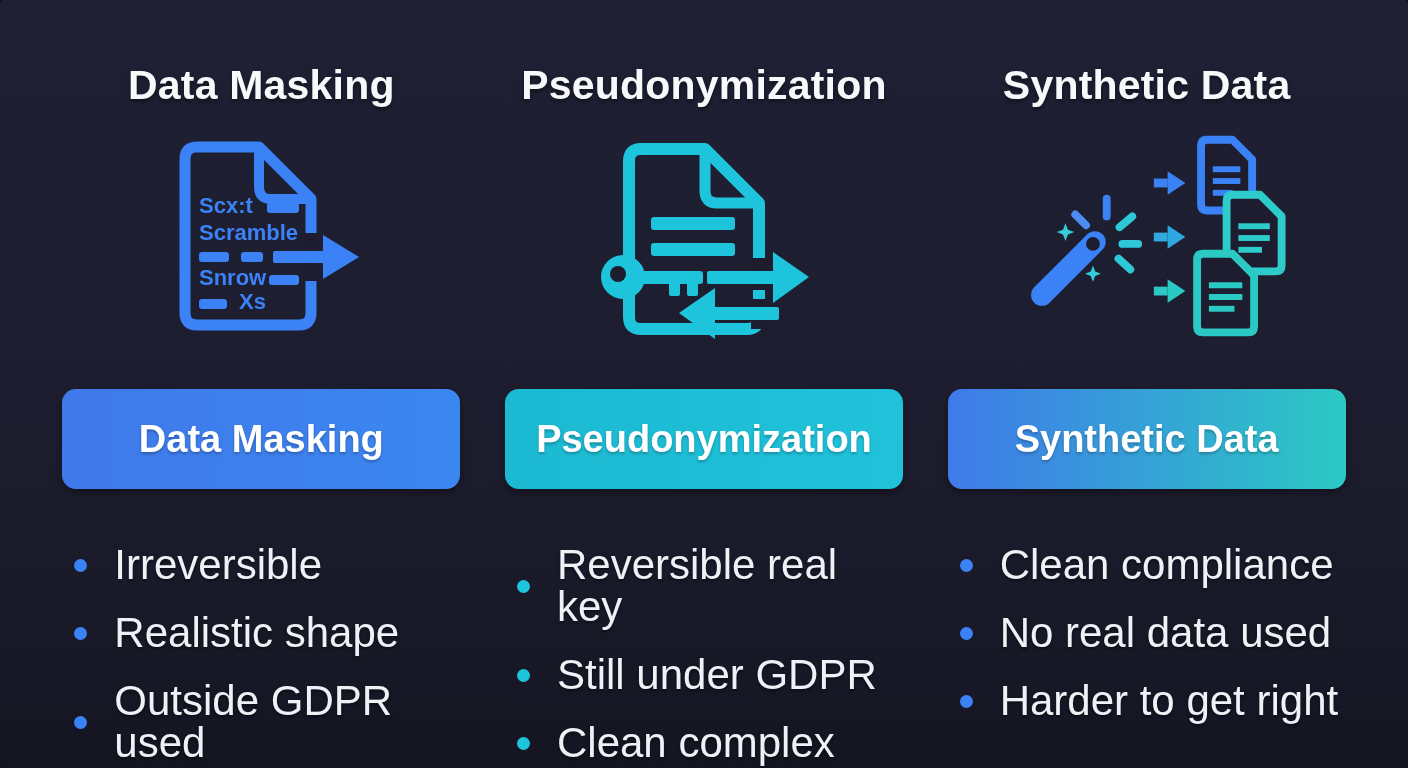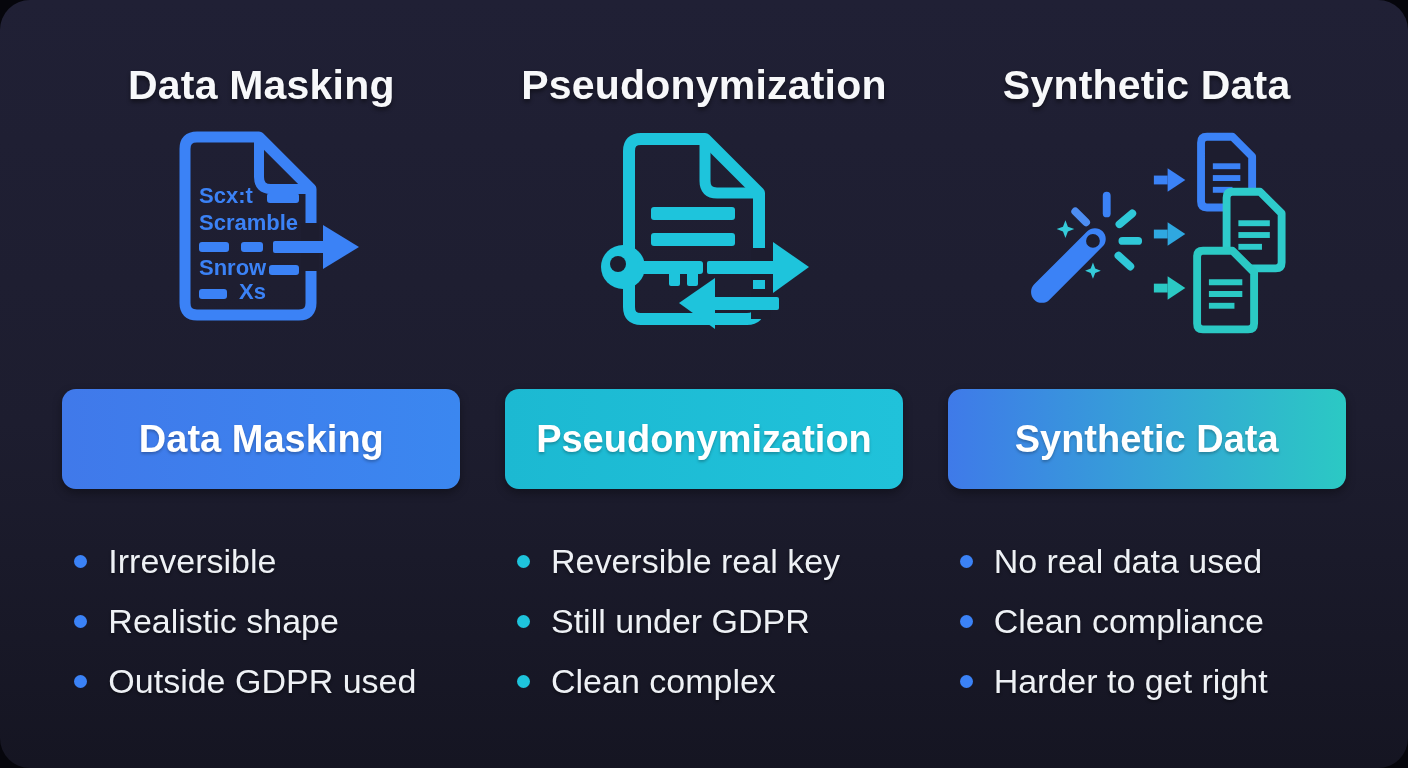--- a/index.html
+++ b/index.html
@@ -2,62 +2,62 @@
 <html><head>
 <meta charset="utf-8">
 <style>
   html, body { margin: 0; padding: 0; background: #06060c; }
   body {
     width: 1408px; height: 768px; position: relative; overflow: hidden;
     font-family: "Liberation Sans", "DejaVu Sans", sans-serif;
   }
   .card {
     position: absolute; inset: 0;
-    border-radius: 30px;
+    border-radius: 3px;
     background: linear-gradient(180deg, #202035 0%, #1d1d2f 55%, #151522 100%);
   }
   .columns {
     position: relative;
     display: grid;
     grid-template-columns: repeat(3, 1fr);
     padding: 56px 40px 0 40px;
     height: 100%;
     box-sizing: border-box;
   }
   .column { display: flex; flex-direction: column; align-items: center; }
   .col-title {
     margin: 6px 0 0 0;
     font-size: 41px; font-weight: 700; color: #f7f8fa;
     letter-spacing: 0.2px; line-height: 1.15;
     text-shadow: 0 3px 4px rgba(0,0,0,0.45);
     text-align: center;
   }
   .icon-wrap {
     height: 232px; margin-top: 14px;
-    display: flex; align-items: flex-start; justify-content: center;
+    display: flex; align-items: center; justify-content: center;
   }
   .badge {
     width: 398px; height: 100px; margin-top: 34px;
     border-radius: 14px;
     display: flex; align-items: center; justify-content: center;
     font-size: 38px; font-weight: 700; color: #ffffff;
     text-shadow: 0 2px 3px rgba(0,0,0,0.25);
     box-shadow: 0 4px 10px rgba(0,0,0,0.35);
   }
   .badge-1 { background: linear-gradient(90deg, #4079ea 0%, #3b87f0 100%); }
   .badge-2 { background: linear-gradient(90deg, #1cb9d2 0%, #20c2da 100%); }
   .badge-3 { background: linear-gradient(90deg, #3f7ae9 0%, #2bc9c4 100%); }
   .bullets {
     list-style: none; margin: 55px 0 0 0; padding: 0 0 0 12px;
     width: 398px; box-sizing: border-box;
   }
   .bullets li {
-    display: flex; align-items: center; gap: 21px;
+    display: flex; align-items: center; gap: 27px;
     margin-bottom: 26px;
-    font-size: 34px; color: #eef1f5; line-height: 1;
+    font-size: 42px; color: #eef1f5; line-height: 1;
     text-shadow: 0 2px 3px rgba(0,0,0,0.4);
   }
   .dot { width: 13px; height: 13px; border-radius: 50%; flex: 0 0 auto; }
   .dot-blue { background: #3b82f6; }
   .dot-cyan { background: #1ec4dc; }
   svg text { font-family: "Liberation Sans", "DejaVu Sans", sans-serif; }
 </style>
 </head>
 <body>
 
@@ -193,25 +193,25 @@
           <path d="M196 136 Q196 130 202 130 H232 L254 152 V204 Q254 210 248 210 H202 Q196 210 196 204 Z" fill="#1d1d2f" stroke="#2bc9c4" stroke-width="8" stroke-linejoin="round"></path>
           <line x1="208" y1="162" x2="242" y2="162" stroke="#2bc9c4" stroke-width="6"></line>
           <line x1="208" y1="174" x2="242" y2="174" stroke="#2bc9c4" stroke-width="6"></line>
           <line x1="208" y1="186" x2="234" y2="186" stroke="#2bc9c4" stroke-width="6"></line>
         </svg>
       </div>
       <div class="badge badge-3">Synthetic Data</div>
       <ul class="bullets">
         <li>
             <span class="dot dot-blue"></span>
+            <span>Clean compliance</span>
+          </li>
+        <li>
+            <span class="dot dot-blue"></span>
             <span>No real data used</span>
-          </li>
-        <li>
-            <span class="dot dot-blue"></span>
-            <span>Clean compliance</span>
           </li>
         <li>
             <span class="dot dot-blue"></span>
             <span>Harder to get right</span>
           </li>
       </ul>
     </div>
 
   </div>
 </div>

